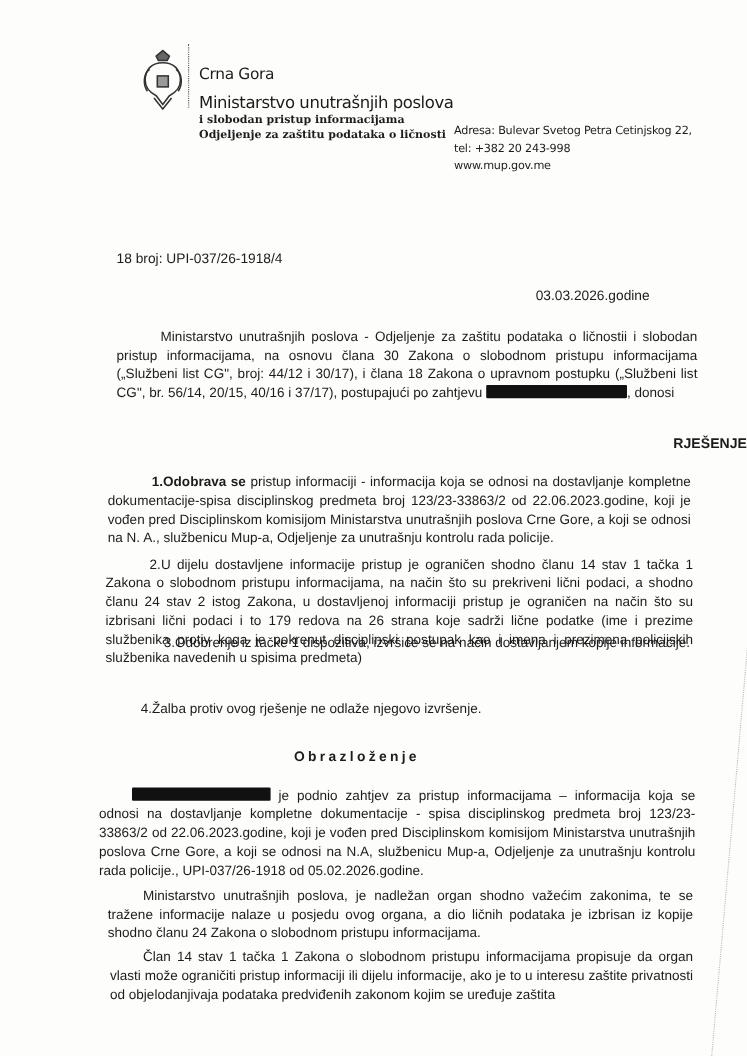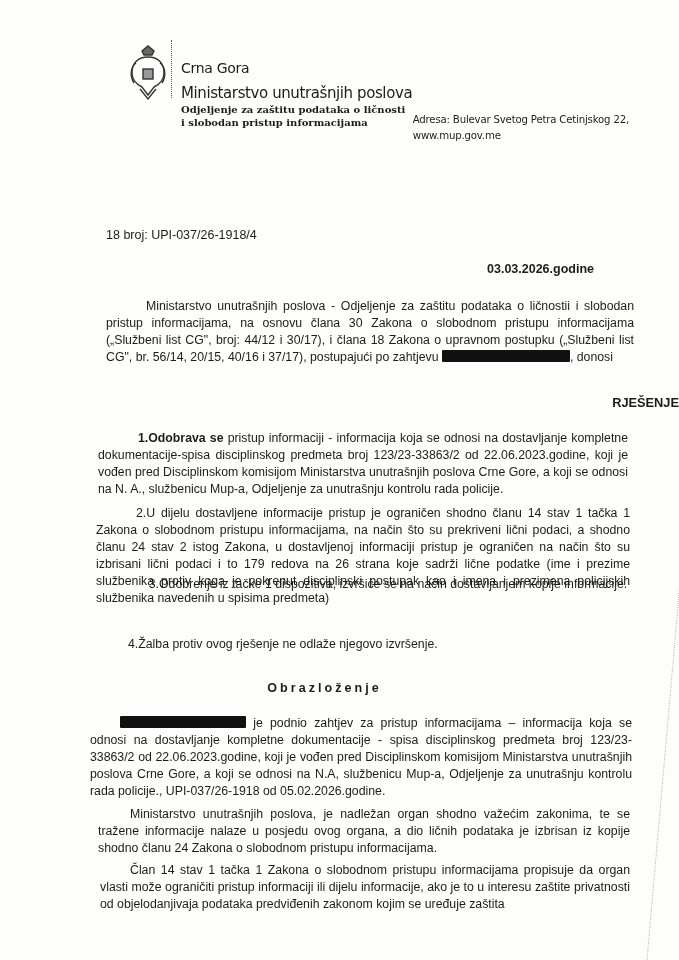--- a/index.html
+++ b/index.html
@@ -8,21 +8,21 @@
     font-family: "Liberation Sans", sans-serif; color: #1c1c1c;
   }
   .abs { position: absolute; }
   .crest { left: 128px; top: 45px; width: 40px; height: 56px; }
   .vline { left: 171px; top: 40px; width: 1px; height: 58px; border-left: 1px dotted #555; }
   .org-country { left: 181px; top: 60px; font-family: "DejaVu Sans", sans-serif; font-size: 14px; letter-spacing: -0.3px; }
   .org-ministry { left: 181px; top: 84px; font-family: "DejaVu Sans", sans-serif; font-size: 15px; letter-spacing: -0.4px; }
   .org-dept { left: 181px; top: 103px; font-family: "DejaVu Serif", serif; font-size: 10px; font-weight: bold; line-height: 13px; }
   .address { right: 50px; top: 112px; font-family: "DejaVu Sans", sans-serif; font-size: 10.2px; line-height: 16px; letter-spacing: -0.2px; }
   .refno { left: 106px; top: 228px; font-size: 12.5px; }
-  .date { left: 487px; top: 262px; font-size: 12.5px; font-weight: bold; }
+  .date { left: 487px; top: 262px; font-size: 12.5px; }
   .para { left: 106px; width: 528px; font-size: 12.3px; line-height: 17px; text-align: justify; }
   .para.intro { top: 298px; }
   .indent { display: inline-block; width: 40px; }
   .redact { display: inline-block; background: #111; height: 12px; vertical-align: -1px; border-radius: 1px; }
   .title { top: 395px; left: 0; width: 679px; text-align: right; font-size: 12.8px; font-weight: bold; padding-left: 30px; box-sizing: border-box; }
   .item1 { top: 430px; left: 98px; width: 530px; }
   .item2 { top: 505px; left: 96px; width: 534px; }
   .item3 { top: 576px; left: 128px; width: 520px; text-align: center; }
   .item4 { top: 636px; left: 128px; width: 520px; text-align: left; }
   .obraz { top: 681px; left: 0; width: 619px; text-align: center; font-size: 12.6px; font-weight: bold; letter-spacing: 3px; padding-left: 30px; box-sizing: border-box; }
@@ -43,26 +43,27 @@
       <path d="M32 18 C38 22 38 32 34 38"></path>
       <rect x="15" y="24" width="10" height="10" fill="#999"></rect>
       <path d="M12 44 L20 54 L28 44"></path>
     </g>
   </svg>
 </div>
 <div class="abs vline"></div>
 <div class="abs org-country">Crna Gora</div>
 <div class="abs org-ministry">Ministarstvo unutrašnjih poslova</div>
 <div class="abs org-dept">
+  <div>i slobodan pristup informacijama</div>
   <div>Odjeljenje za zaštitu podataka o ličnosti</div>
-  <div>i slobodan pristup informacijama</div>
 </div>
 
 <div class="abs address">
   <div>Adresa: Bulevar Svetog Petra Cetinjskog 22,</div>
+  <div>tel: +382 20 243-998</div>
   <div>www.mup.gov.me</div>
 </div>
 
 <div class="abs refno">18 broj: UPI-037/26-1918/4</div>
 <div class="abs date">03.03.2026.godine</div>
 
 <div class="abs para intro">
   <span class="indent"></span><span>Ministarstvo unutrašnjih poslova - Odjeljenje za zaštitu podataka o ličnostii i slobodan pristup informacijama, na osnovu člana 30 Zakona o slobodnom pristupu informacijama („Službeni list CG", broj: 44/12 i 30/17), i člana 18 Zakona o upravnom postupku („Službeni list CG", br. 56/14, 20/15, 40/16 i 37/17), postupajući po zahtjevu </span><span class="redact" style="width:128px"></span><span>, donosi</span>
 </div>
 

